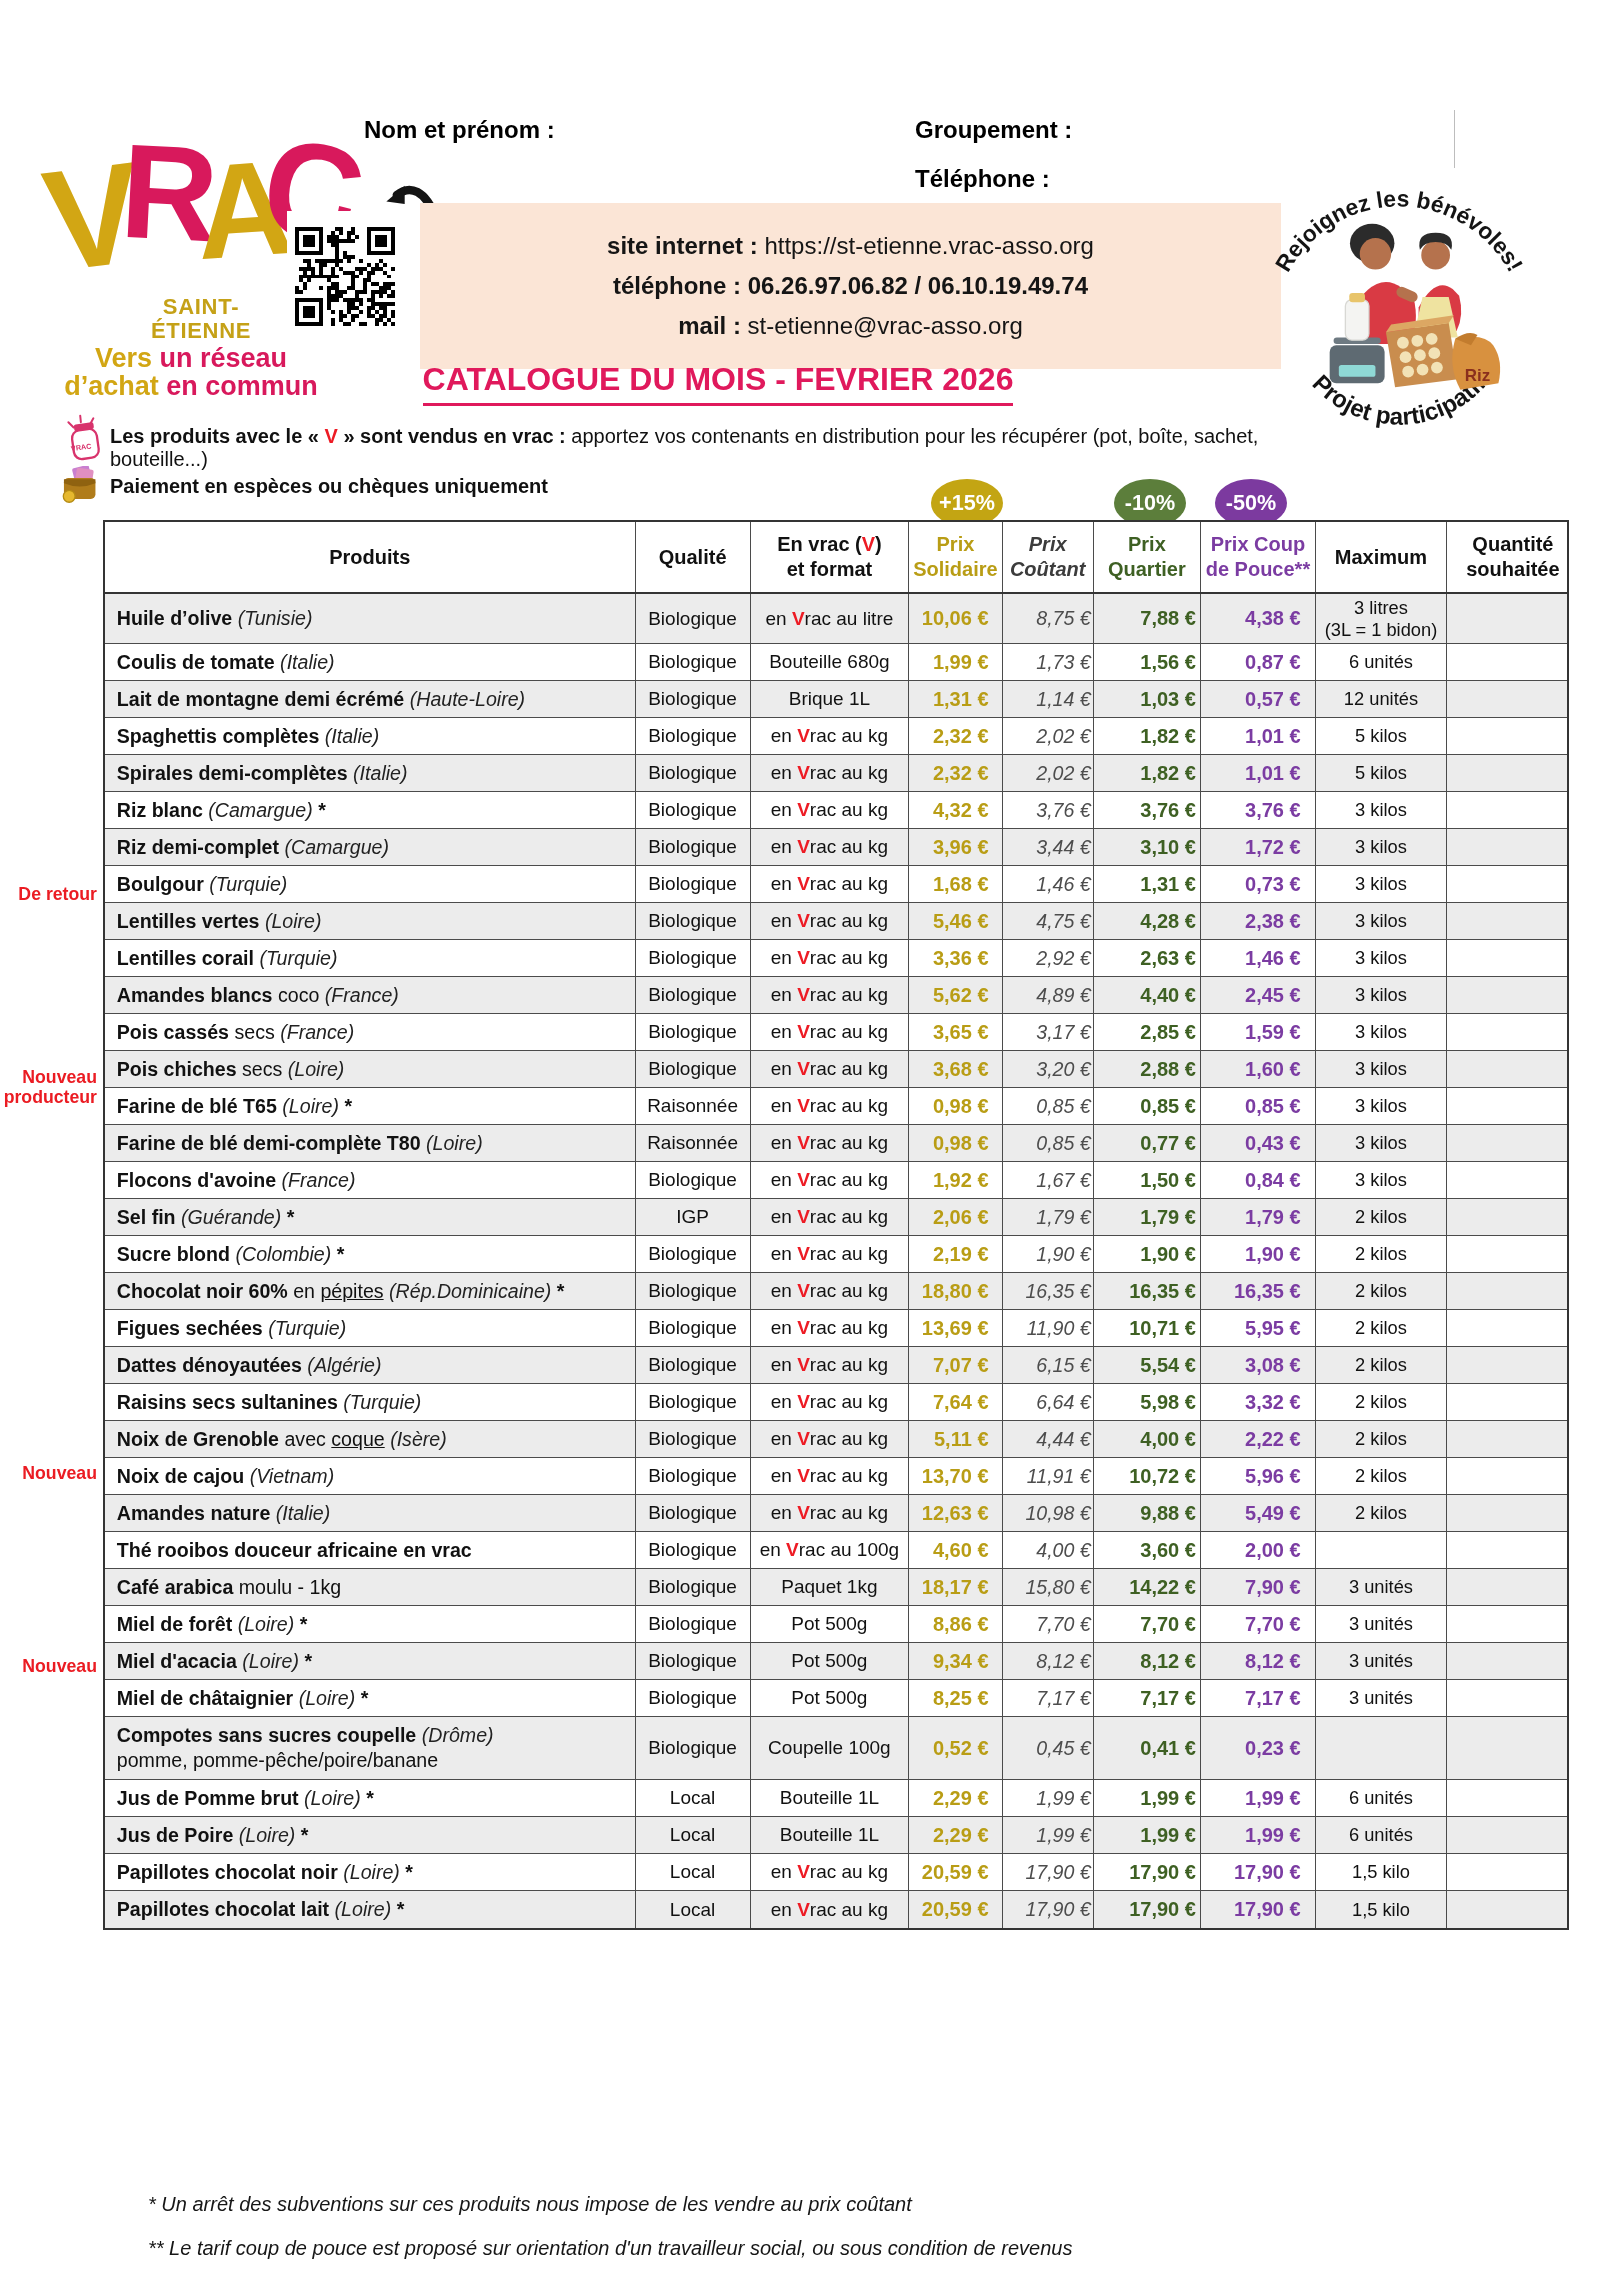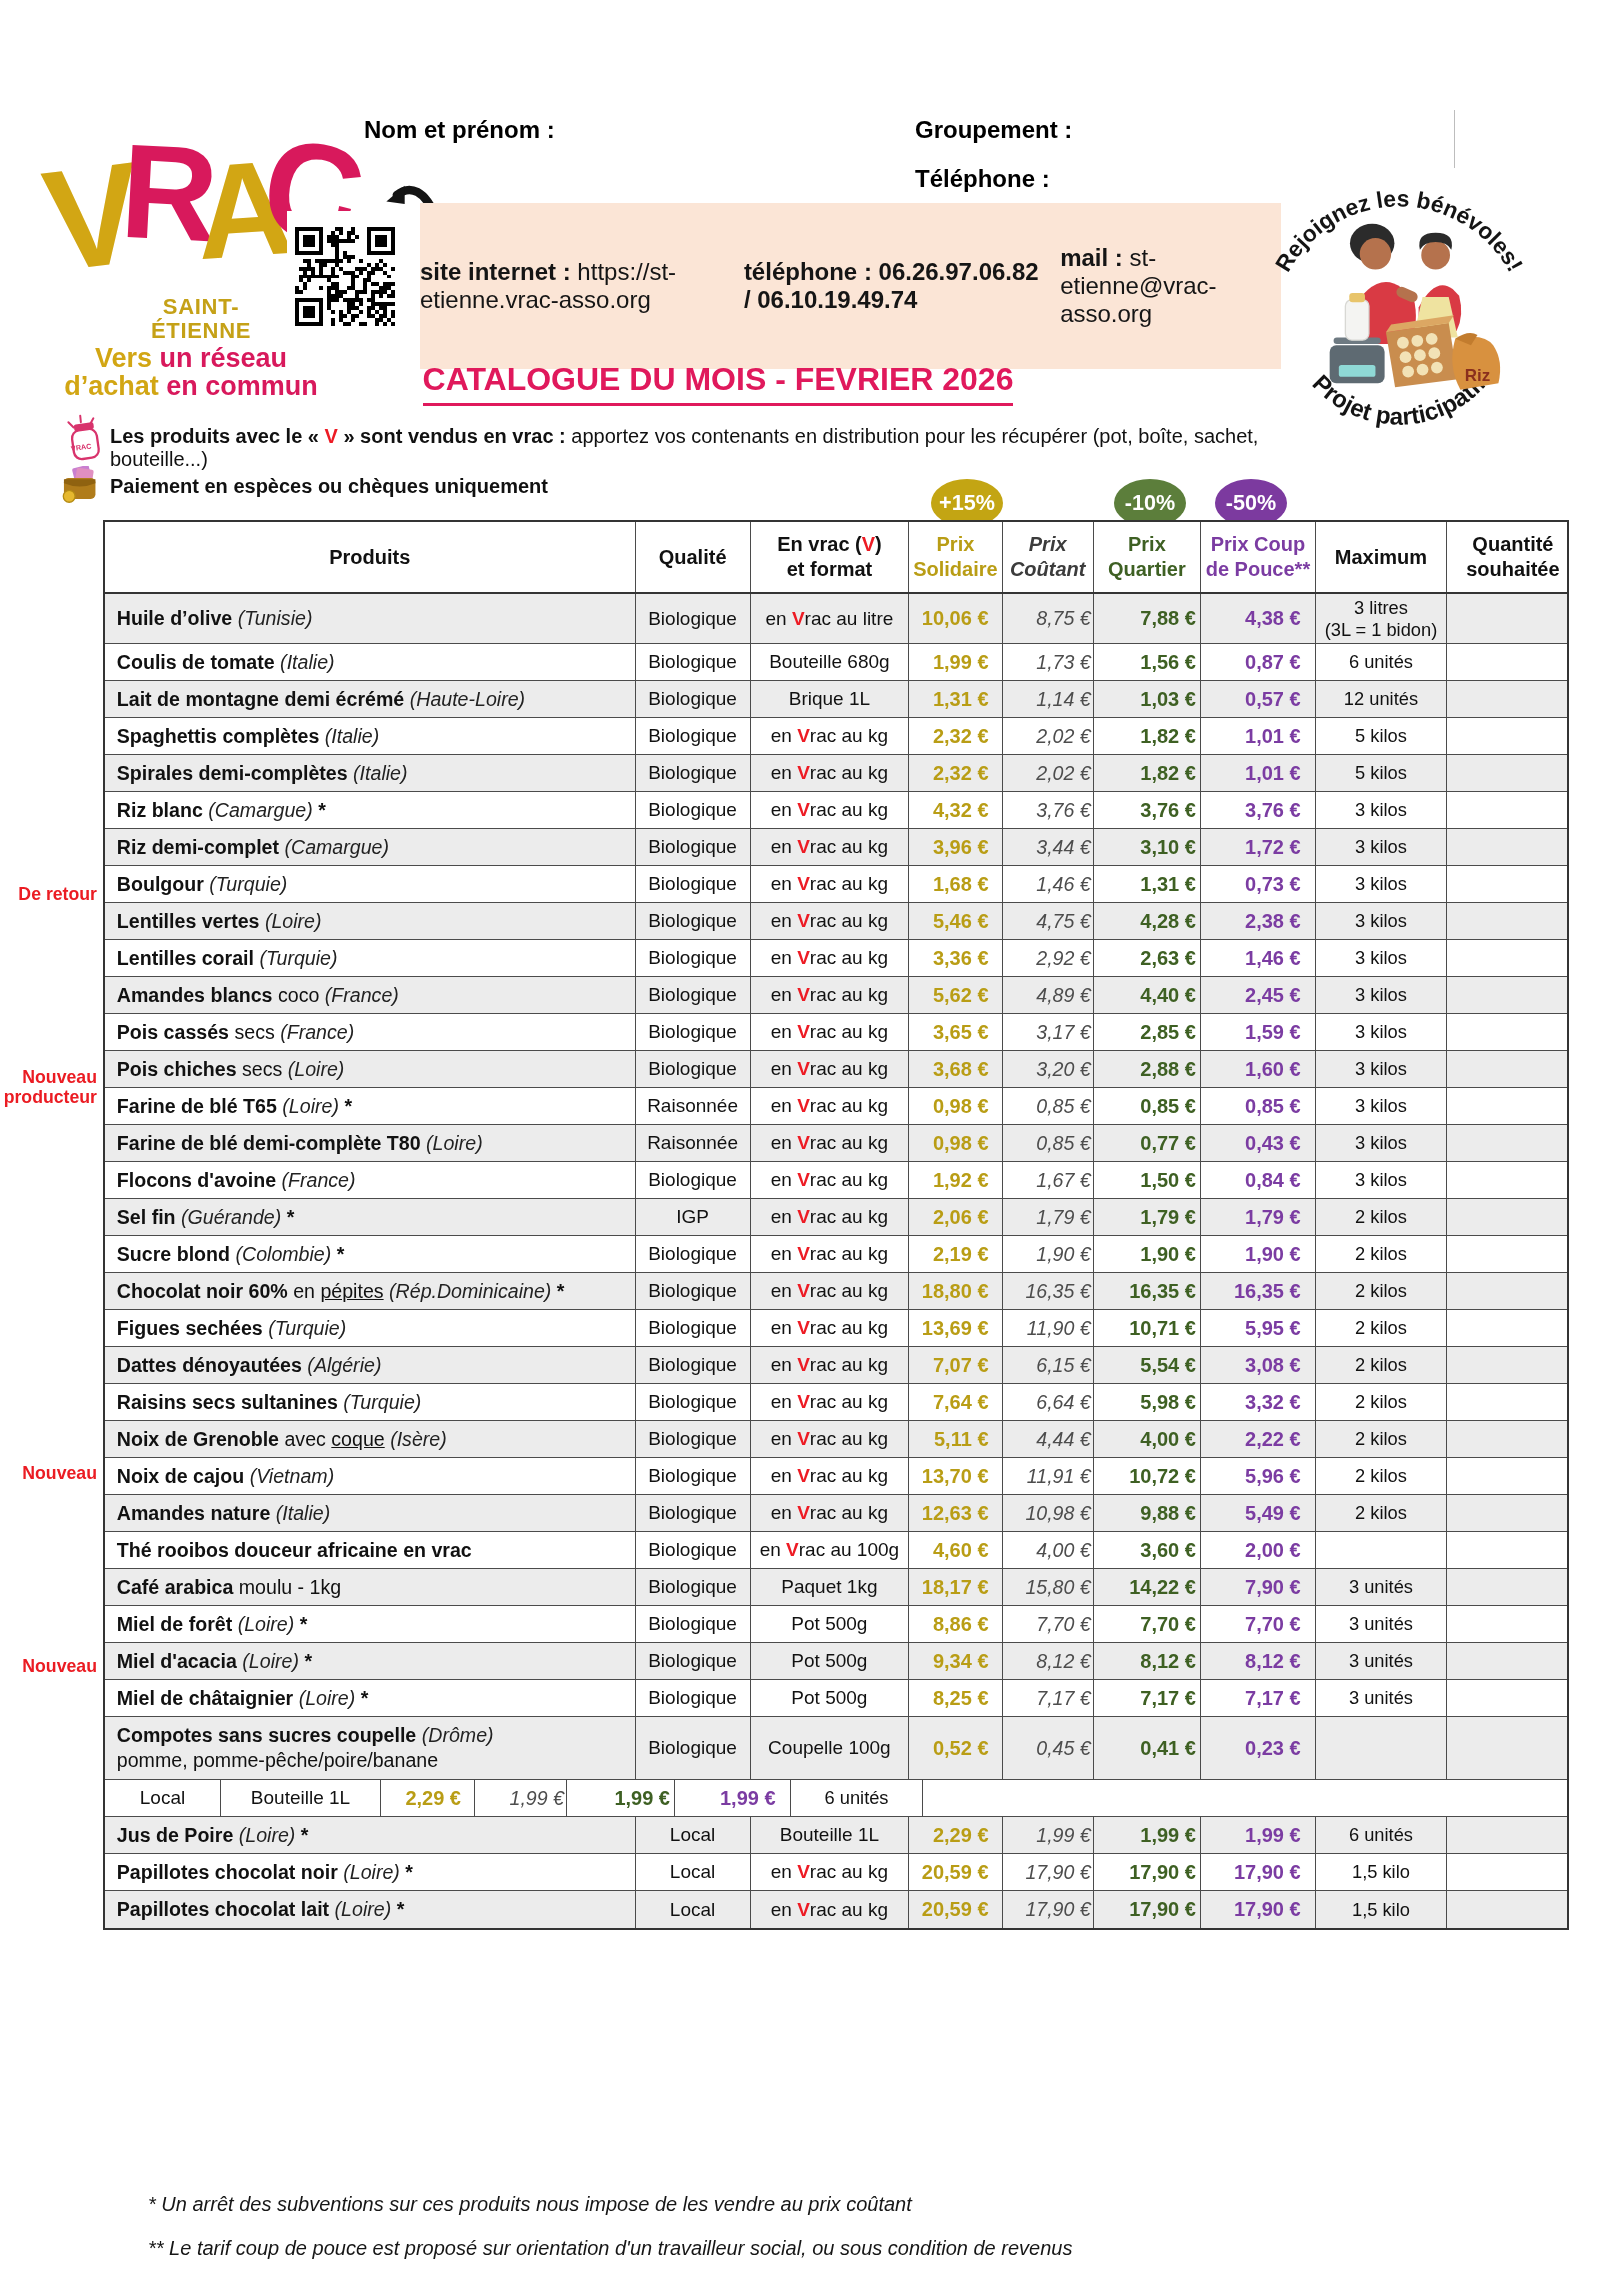--- a/index.html
+++ b/index.html
@@ -21,21 +21,21 @@
   .logo-tag .gold{color:#D2A614;}
   
   .flabel{position:absolute;font-weight:bold;font-size:24px;color:#000;}
   #lab-nom{left:364px;top:116px;}
   #lab-group{left:915px;top:116px;}
   #lab-tel{left:915px;top:165px;}
   
   .qr{position:absolute;left:287px;top:211px;width:116px;height:131px;background:#fff;}
   .arrow-svg{position:absolute;left:385px;top:178px;}
   .contact{position:absolute;left:420px;top:203px;width:861px;height:166px;background:#FBE5D6;
-           display:flex;flex-direction:row;justify-content:center;align-items:center;gap:11.8px;}
+           display:flex;flex-direction:column;justify-content:center;align-items:center;gap:11.8px;}
   .contact .cline{font-size:24px;color:#151515;}
   .contact .clab{font-weight:bold;}
   
   .volunteers{position:absolute;left:1251px;top:157px;width:296px;height:293px;}
   .vline{position:absolute;left:1454px;top:110px;width:1.3px;height:58px;background:#bdbdbd;}
   
   .title-wrap{position:absolute;left:0;top:361px;width:1436px;text-align:center;}
   .title{display:inline-block;font-size:32px;font-weight:800;letter-spacing:0px;
          color:#E0195C;border-bottom:3.3px solid #E0195C;padding-bottom:4.6px;}
   
@@ -973,20 +973,23 @@
             <div><span class="">Coupelle 100g</span></div>
           </div>
           <div class="cell c3 p-sol">0,52 €</div>
           <div class="cell c4 p-cout">0,45 €</div>
           <div class="cell c5 p-quart">0,41 €</div>
           <div class="cell c6 p-pouce">0,23 €</div>
           <div class="cell c7 maxc"></div>
           <div class="cell c8"></div>
         </div>
         <div class="trow body-row">
+          <div class="cell c0">
+            <div><span class="pname">Jus de Pomme brut</span><span class="porigin"> (Loire)</span><span class="pstar"> *</span></div>
+          </div>
           <div class="cell c1 qual">Local</div>
           <div class="cell c2 fmt">
             <div><span class="">Bouteille 1L</span></div>
           </div>
           <div class="cell c3 p-sol">2,29 €</div>
           <div class="cell c4 p-cout">1,99 €</div>
           <div class="cell c5 p-quart">1,99 €</div>
           <div class="cell c6 p-pouce">1,99 €</div>
           <div class="cell c7 maxc">
             <div>6 unités</div>

